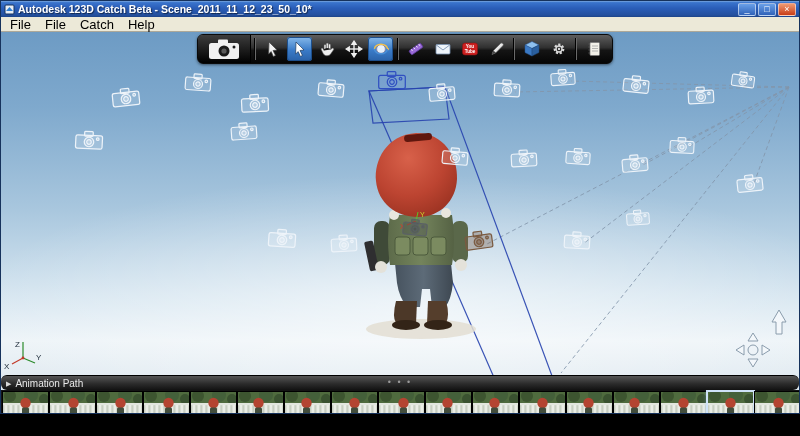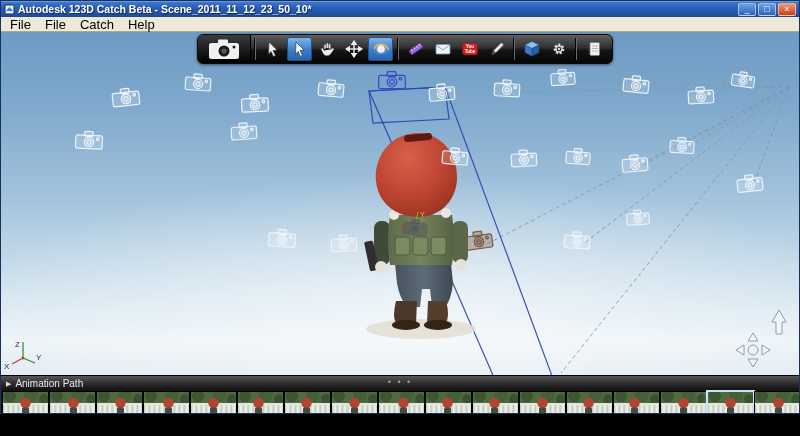--- a/index.html
+++ b/index.html
@@ -62,21 +62,21 @@
   .tb-btn.active{
     background:linear-gradient(180deg,#86b9ea,#3a7bc8 55%,#2a62a8);
     box-shadow:inset 0 0 0 1px #1d4f8c;
   }
   .tb-sep{width:2px;height:22px;margin:0 3px;
     background:linear-gradient(90deg,#000 0 1px,#6a6a6a 1px 2px);}
   
   .anim-header{
     height:15px;flex:0 0 15px;position:relative;display:flex;align-items:center;
     background:linear-gradient(180deg,#565656,#2c2c2c 55%,#121212);
-    color:#e8e8e8;font-size:10px;padding-left:5px;gap:4px;border-top:1px solid #000;
+    color:#e8e8e8;font-size:10px;padding-left:5px;gap:4px;border-top:1px solid #000;border-radius:6px;
   }
   .expander{color:#d8d8d8;font-size:7px;line-height:7px;}
   .grip{position:absolute;left:50%;top:1px;transform:translateX(-50%);
     color:#9a9a9a;font-size:9px;letter-spacing:2px;}
   .thumbstrip{
     height:36px;flex:0 0 36px;background:#141414;display:flex;gap:2px;padding:2px;
     overflow:hidden;align-items:center;
   }
   .thumb{width:45px;height:32px;flex:0 0 auto;position:relative;
     box-shadow:0 0 0 1px #000;background:#222;}

